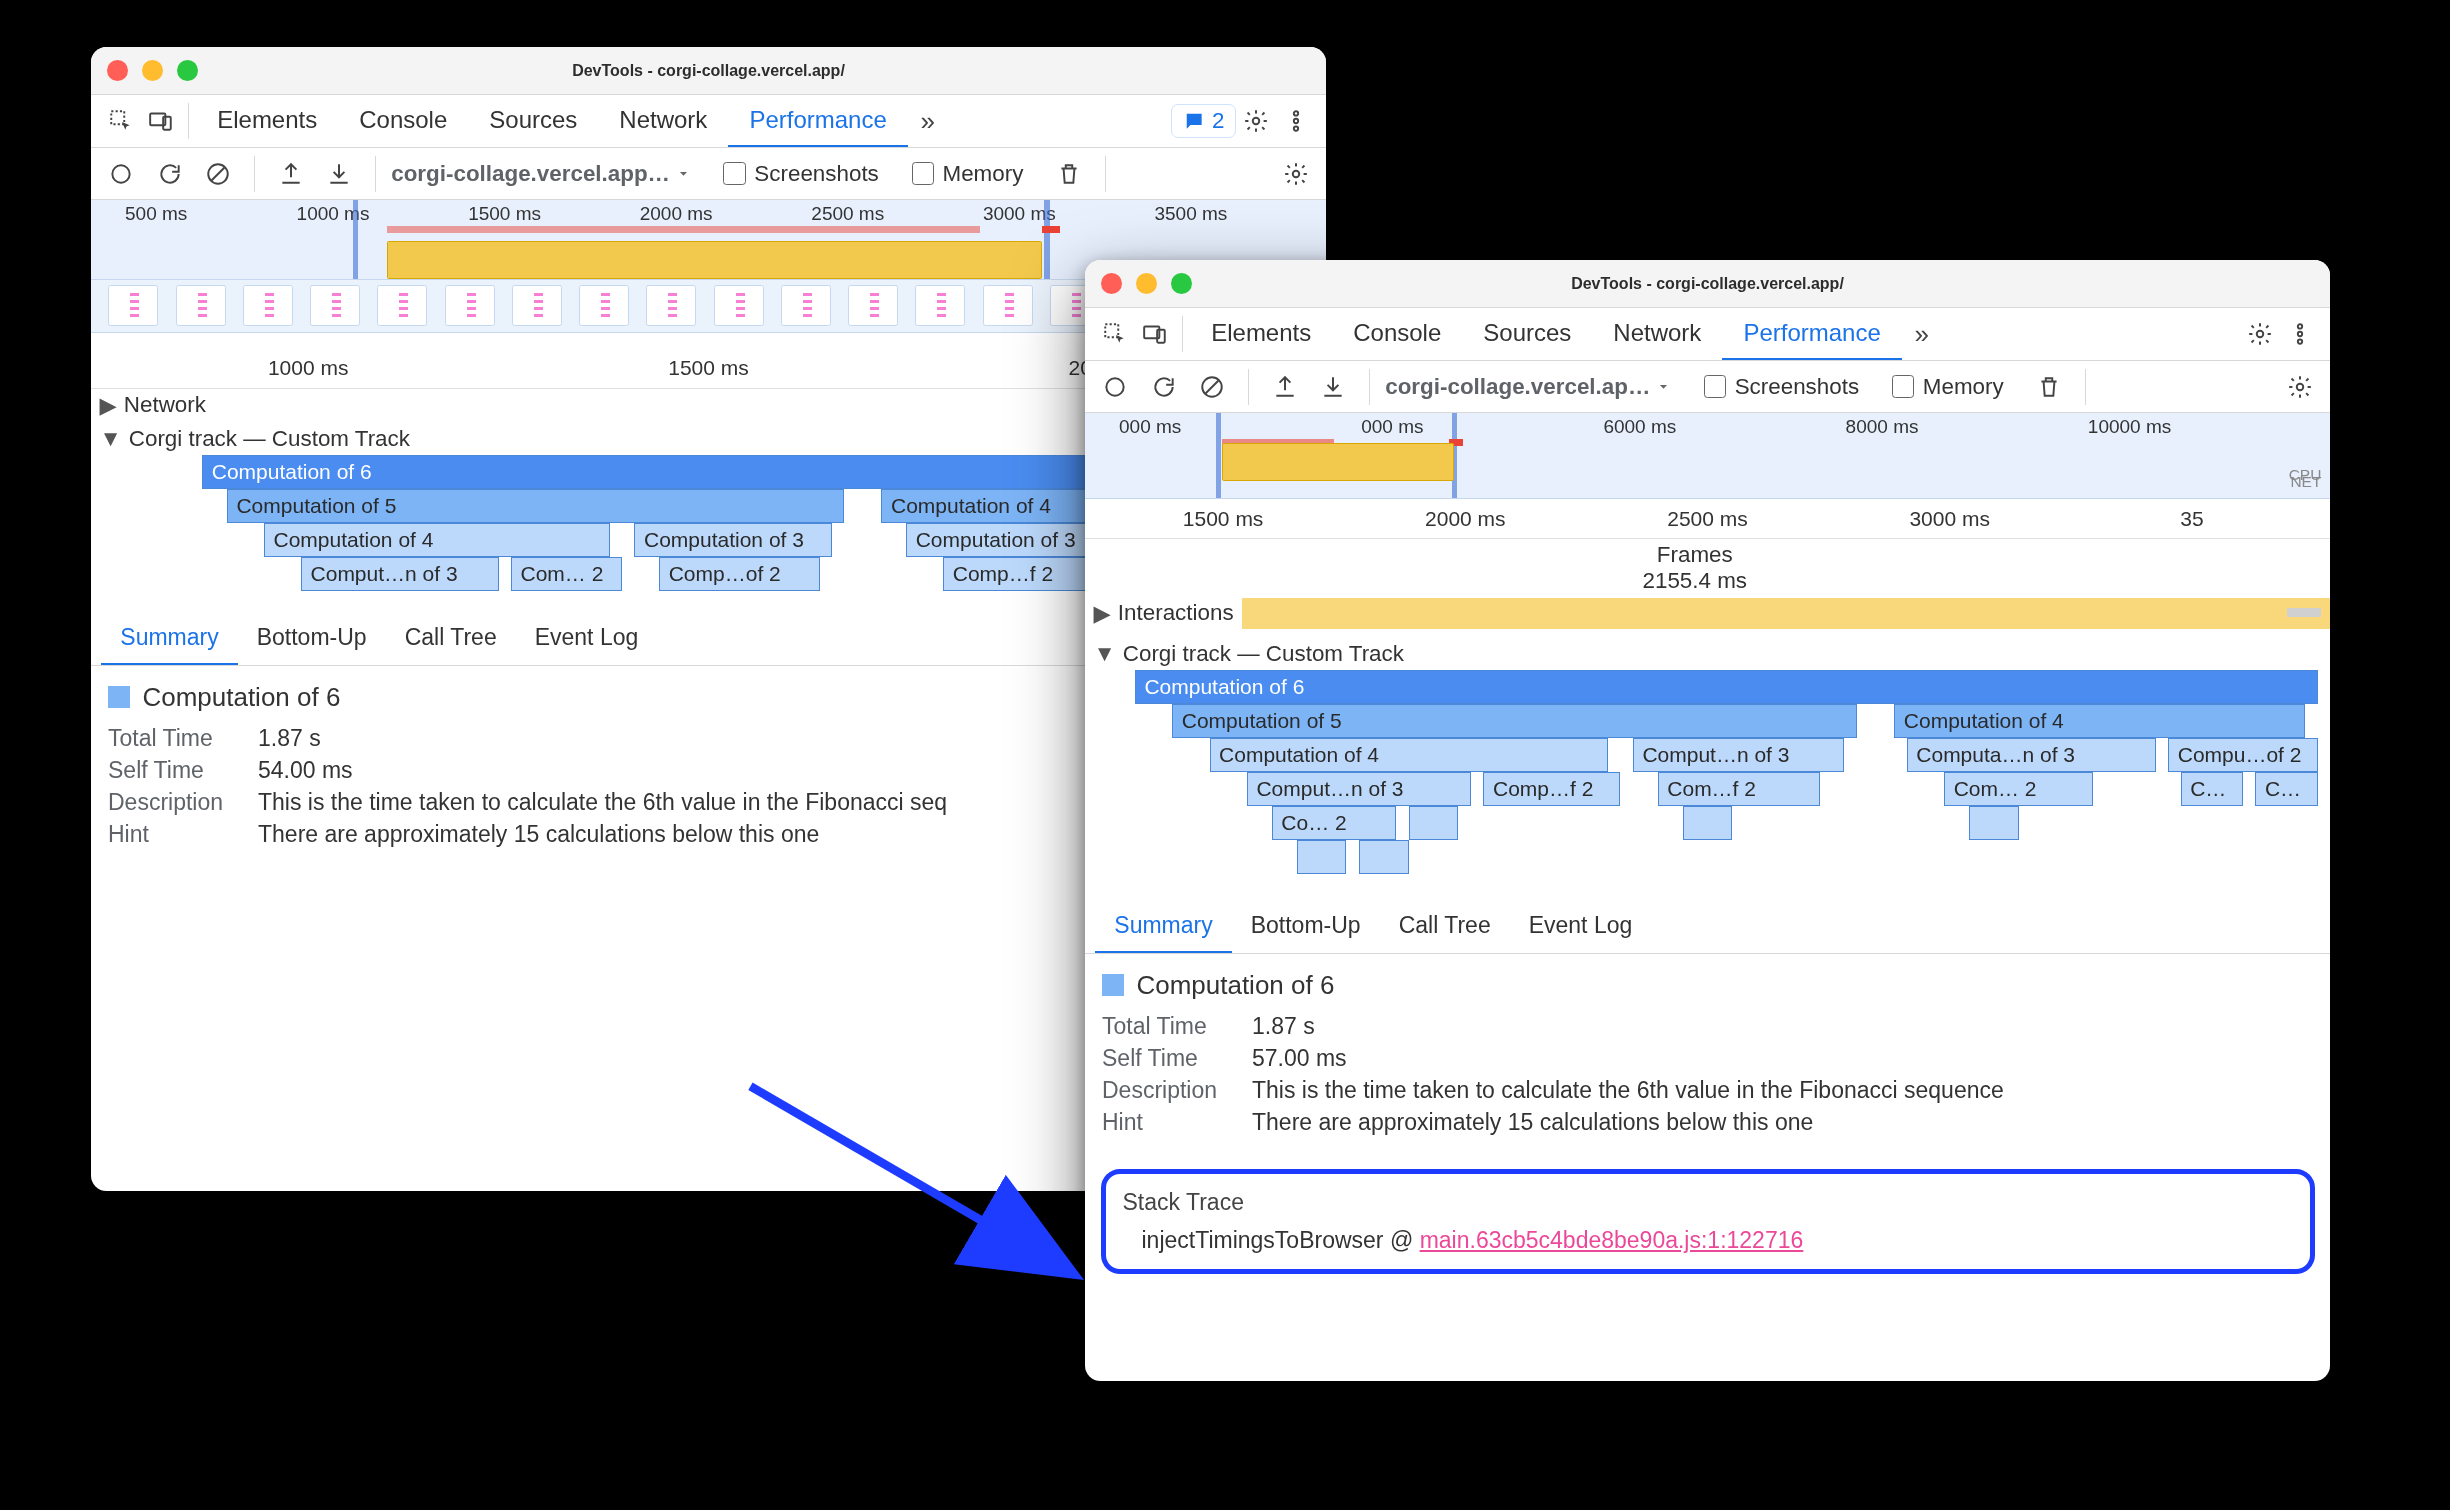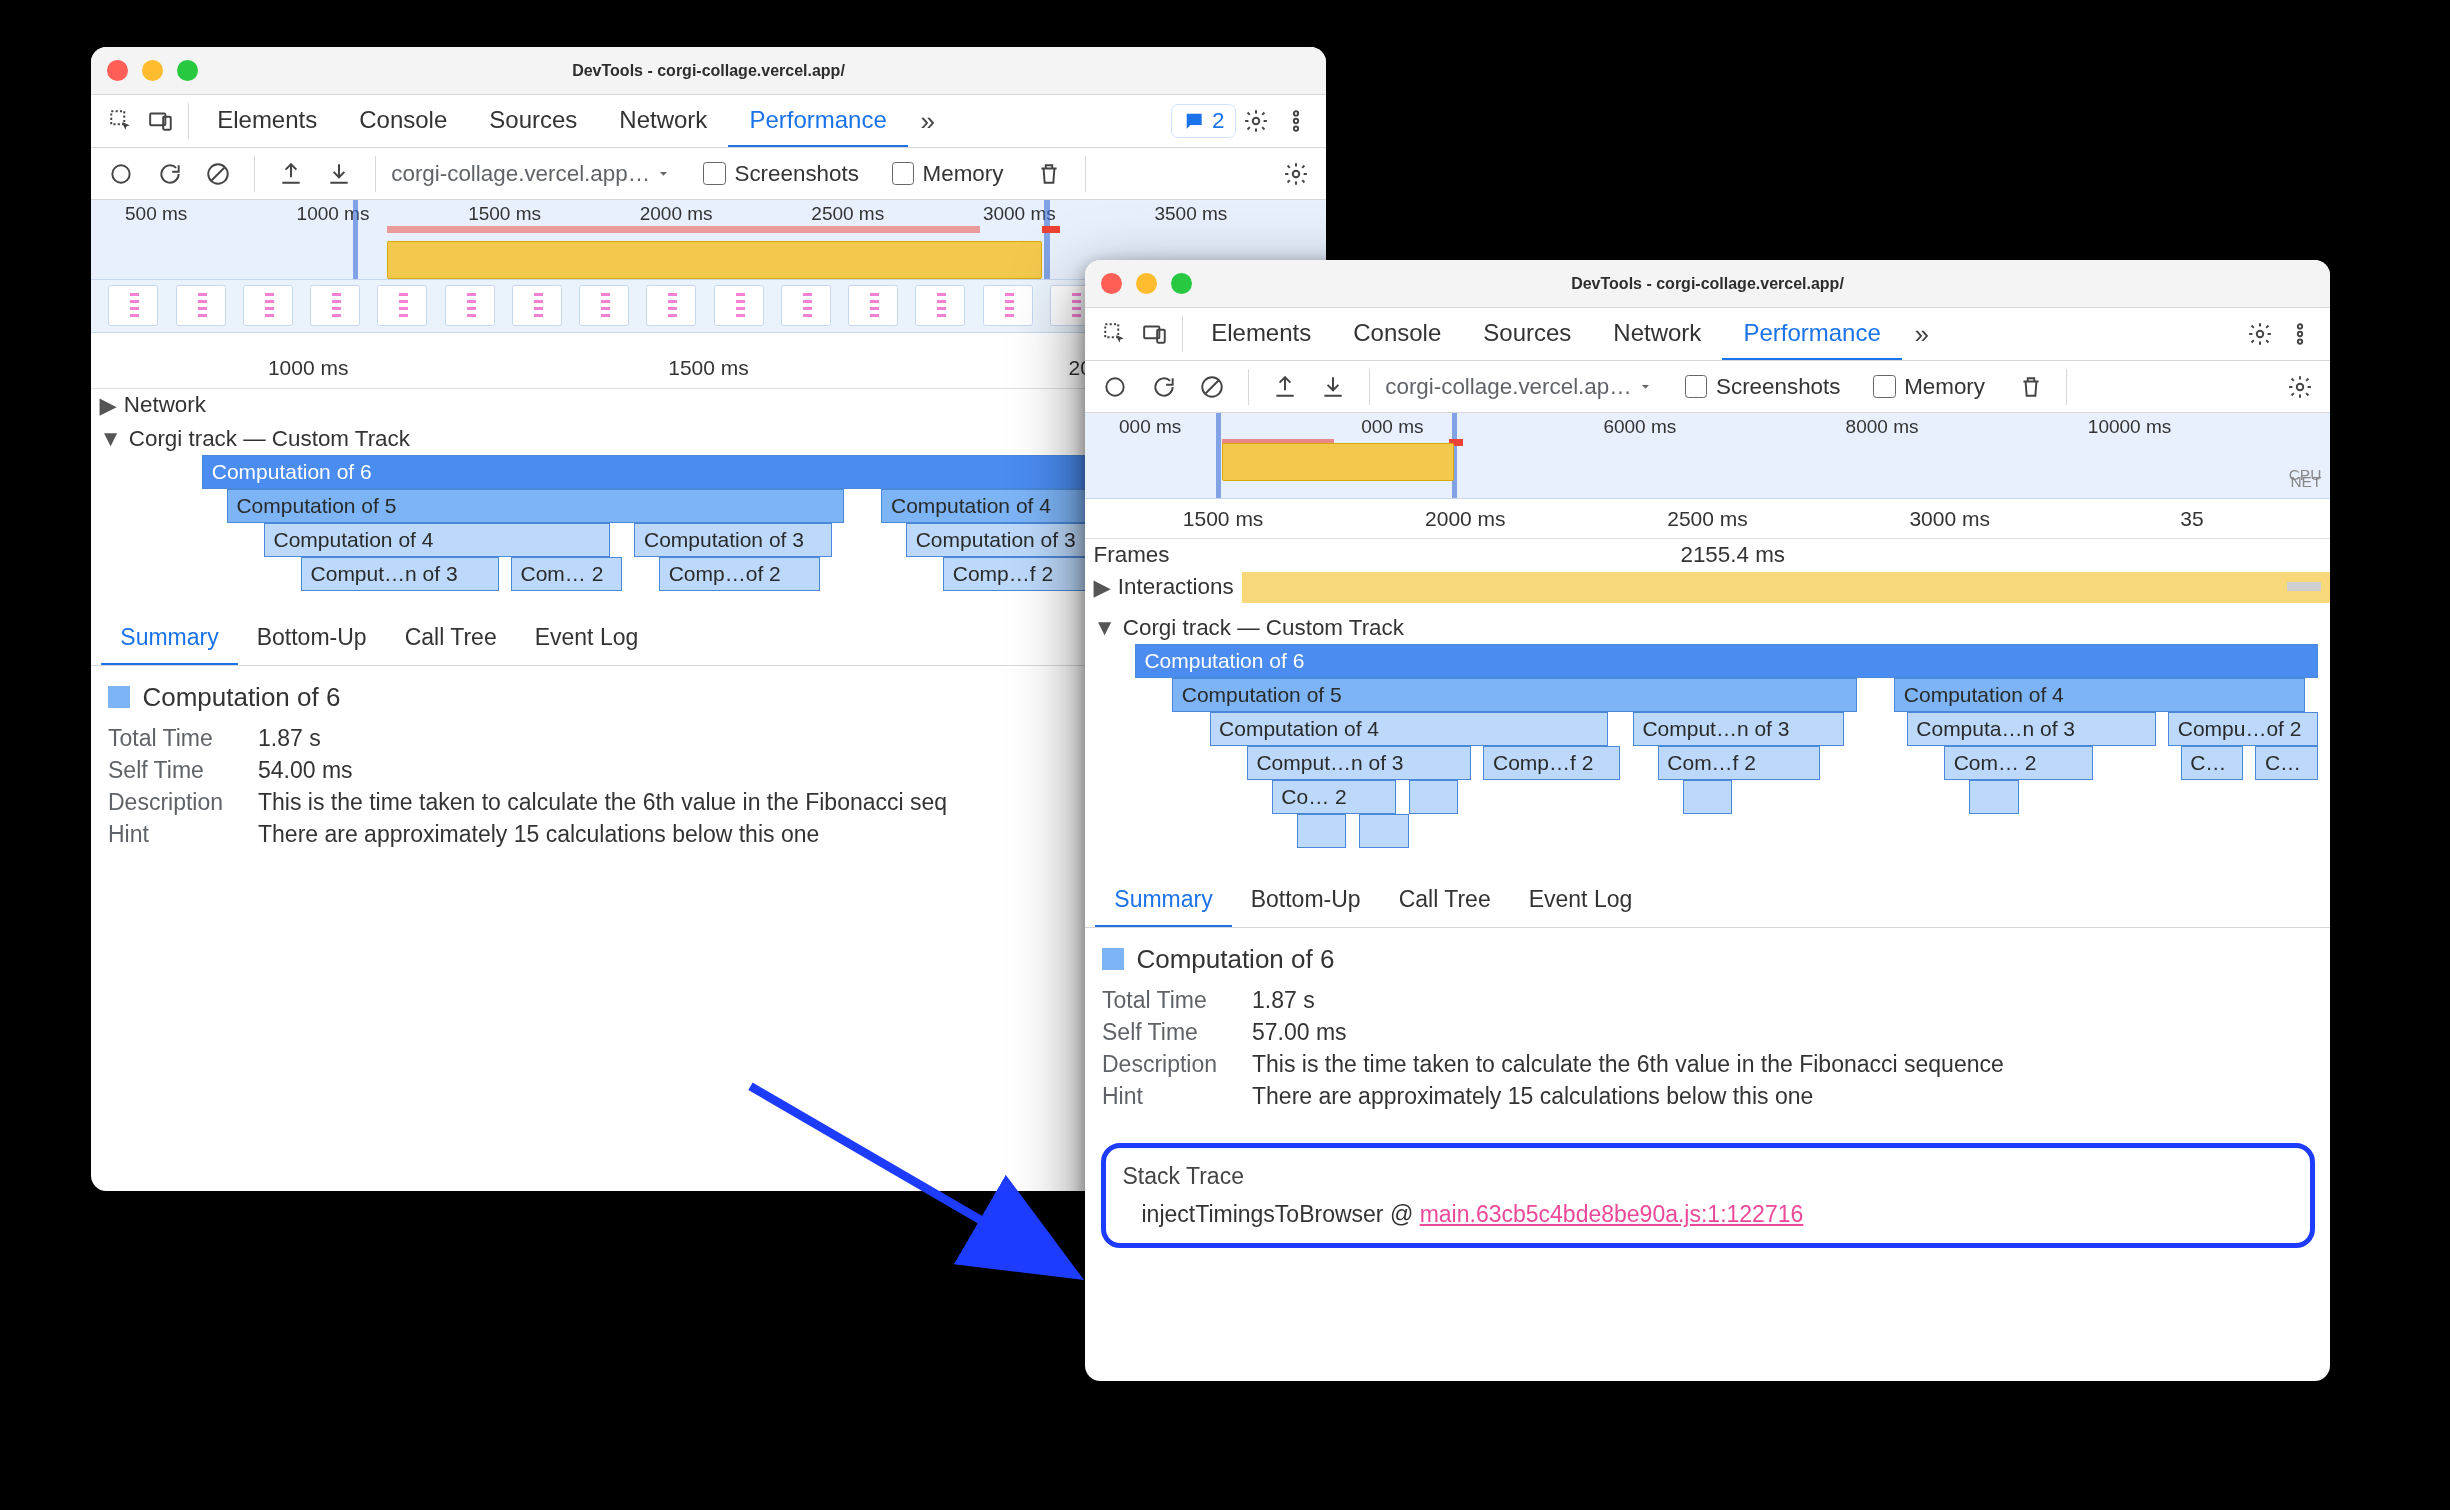--- a/index.html
+++ b/index.html
@@ -71,21 +71,21 @@
   .spacer { flex: 1; }
 
   .feedback-pill {
     display: inline-flex; align-items: center; gap: 7px;
     padding: 3.4px 10.3px; border: 0.9px solid #cfe3ff; border-radius: 7px;
     color: #1a73e8; font-size: 22.4px; font-weight: 500;
   }
 
   .dropdown-field {
     display: inline-flex; align-items: center; gap: 5.2px;
-    color: #5f6368; font-size: 22.4px;
+    color: #5f6368; font-size: 22.4px; font-weight: bold;
   }
 
   .checkbox {
     display: inline-flex; align-items: center; gap: 8.6px;
     color: #333; font-size: 22.4px;
   }
   .checkbox .box {
     width: 22.4px; height: 22.4px; border: 1.7px solid #666; border-radius: 3.4px;
   }
 
@@ -546,21 +546,21 @@
   </div>
 
   <div class="ruler" id="rulerB">
       <span>1500 ms</span>
       <span>2000 ms</span>
       <span>2500 ms</span>
       <span>3000 ms</span>
       <span>35</span>
     </div>
 
-  <div class="section-row" style="justify-content:space-between; padding-right:34px;">
+  <div class="section-row" style="justify-content:space-between; padding-right:34px;flex-direction:column;">
     <span>Frames</span>
     <span style="flex:1; text-align:center;">2155.4 ms</span>
     <span></span>
   </div>
 
   <div class="section-row" style="padding:0;">
     <span class="tri" style="margin-left:8.6px;">▶</span>
     <span style="margin-right:8.6px;">Interactions</span>
     <div class="interactions-bar" style="flex:1;">
       <div style="position:absolute; right:8.6px; top:10.3px; width:34px; height:8.6px; background:#d0d0d0;"></div>

